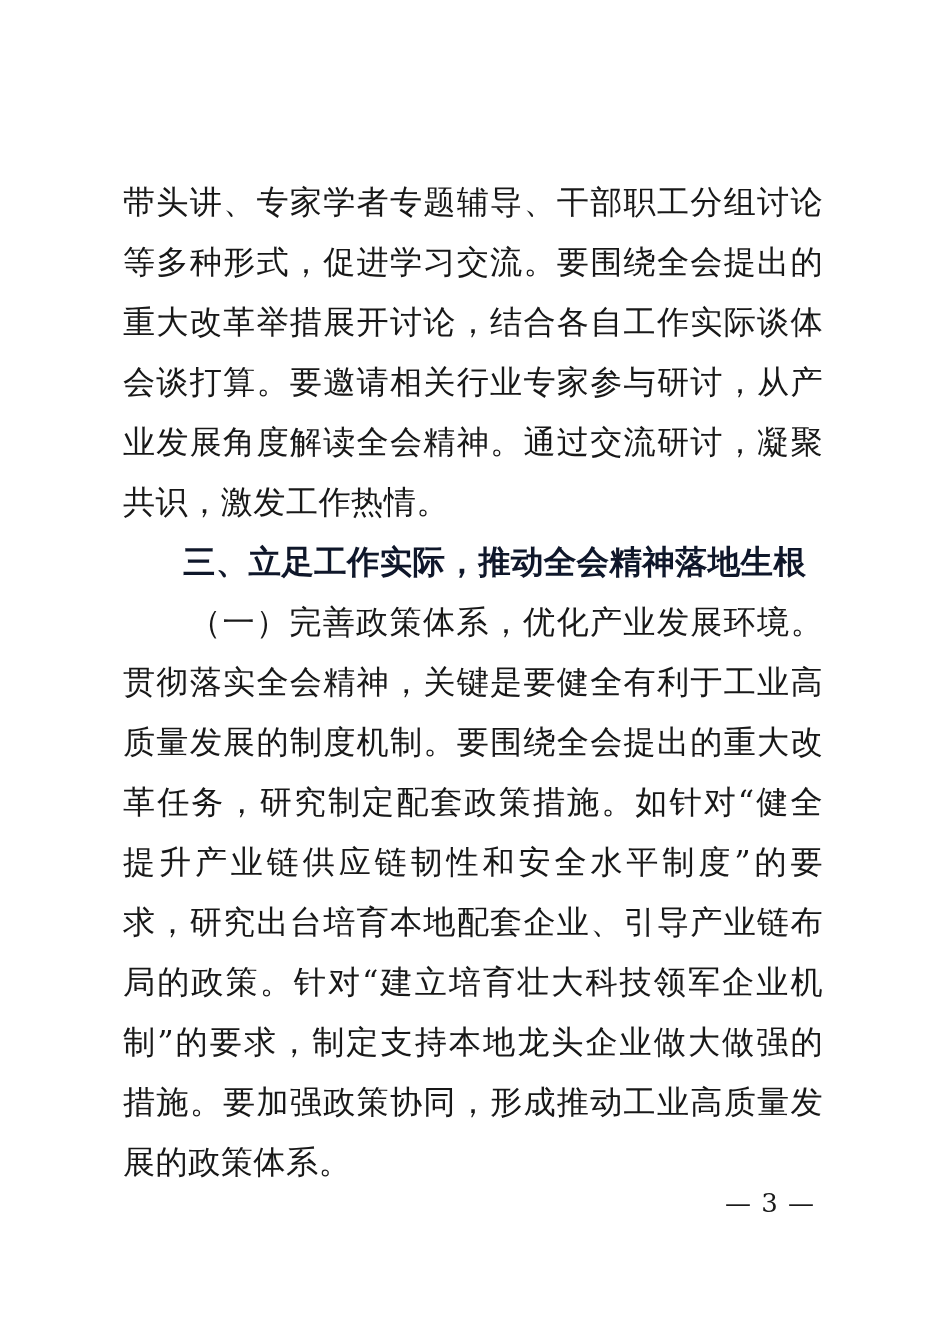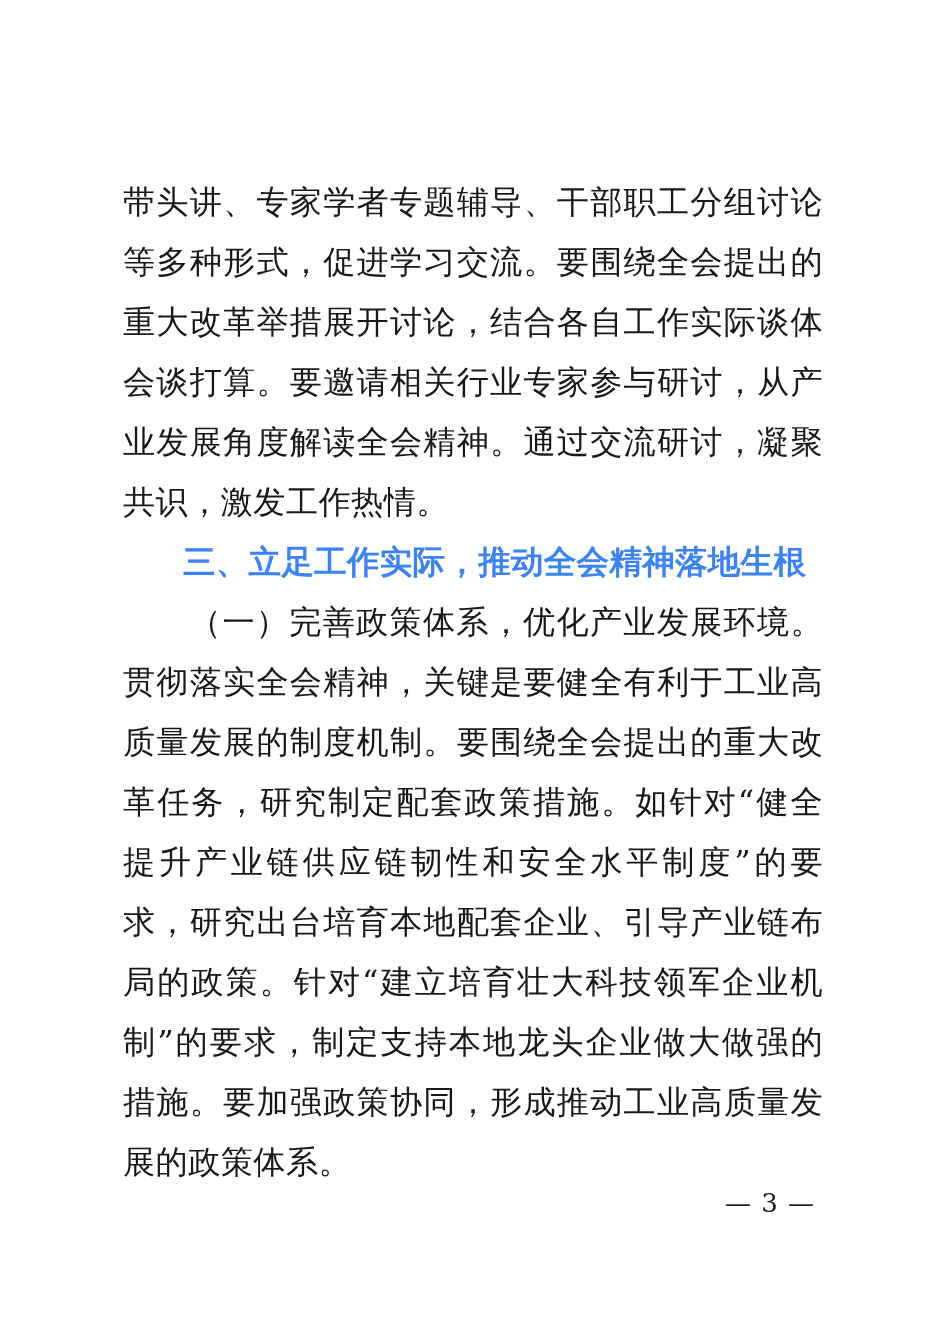--- a/index.html
+++ b/index.html
@@ -57,21 +57,21 @@
   
   .heading {
     margin: 0;
     padding: 0;
     font-family: "Liberation Sans", "DejaVu Sans", sans-serif;
     font-size: 32.5px;
     line-height: 60px;
     font-weight: 700;
     letter-spacing: 0.3px;
     text-indent: 60px;
-    color: #3b82f6;
+    color: #0f172a;
     white-space: nowrap;
   }
 
   
   .footer {
     position: absolute;
     left: 0;
     top: 1186px;
     width: 950px;
     text-align: center;

